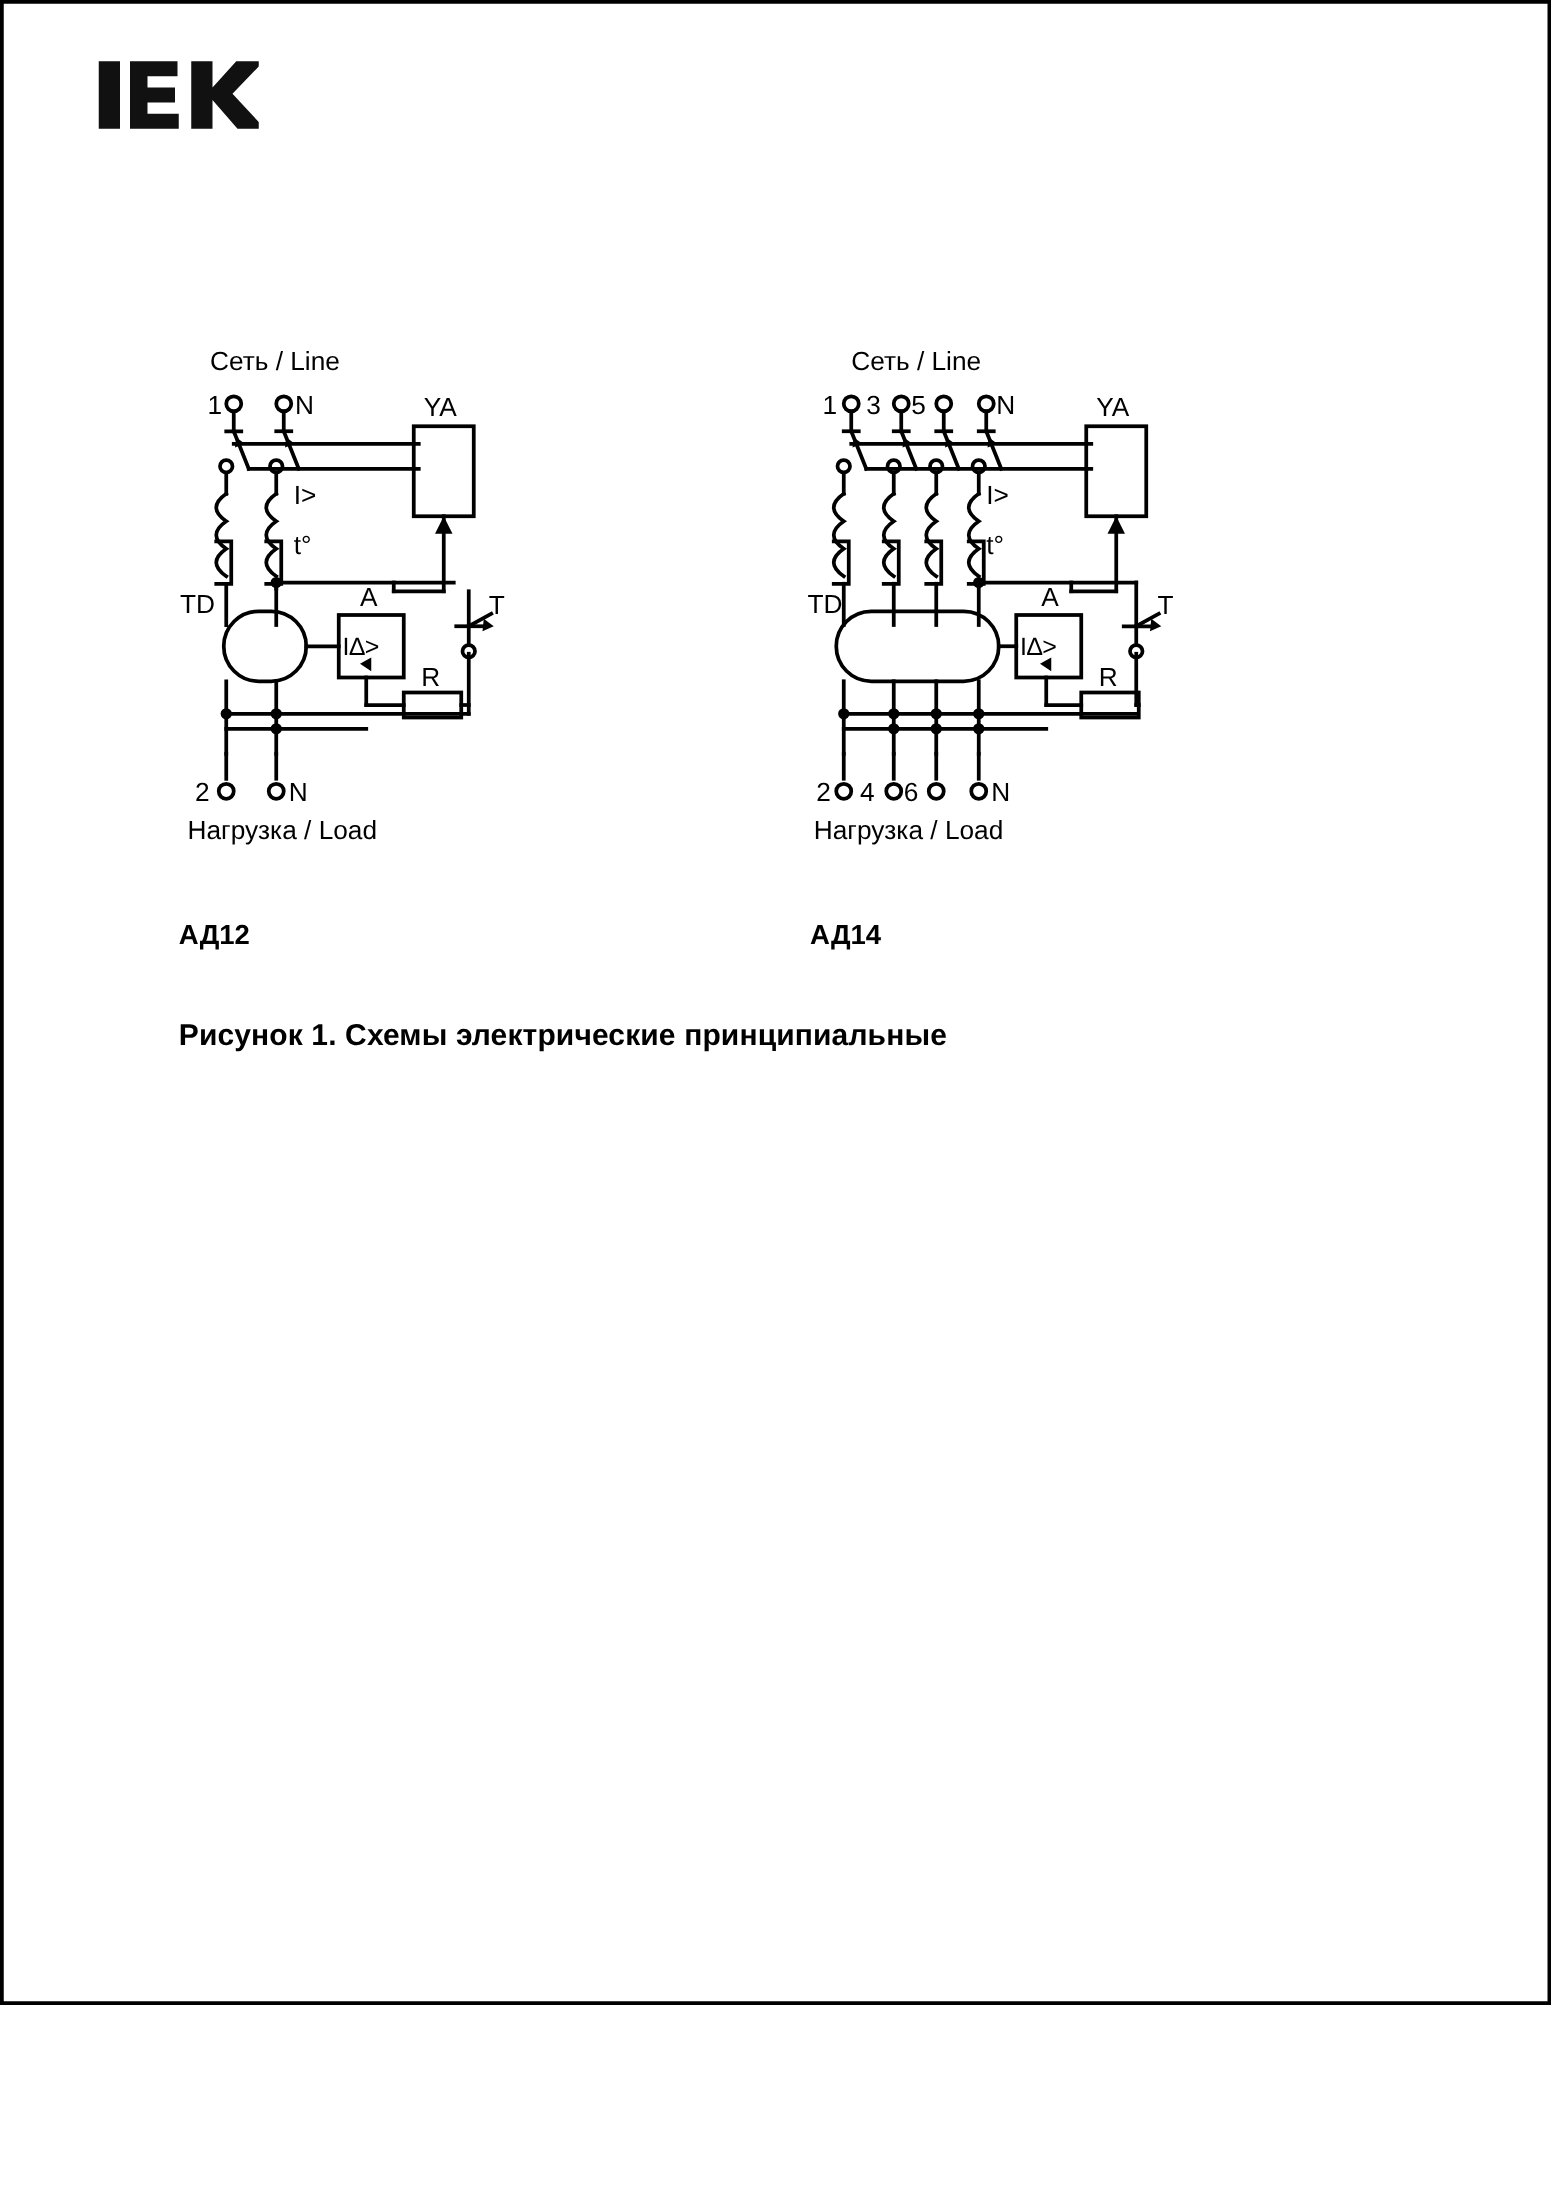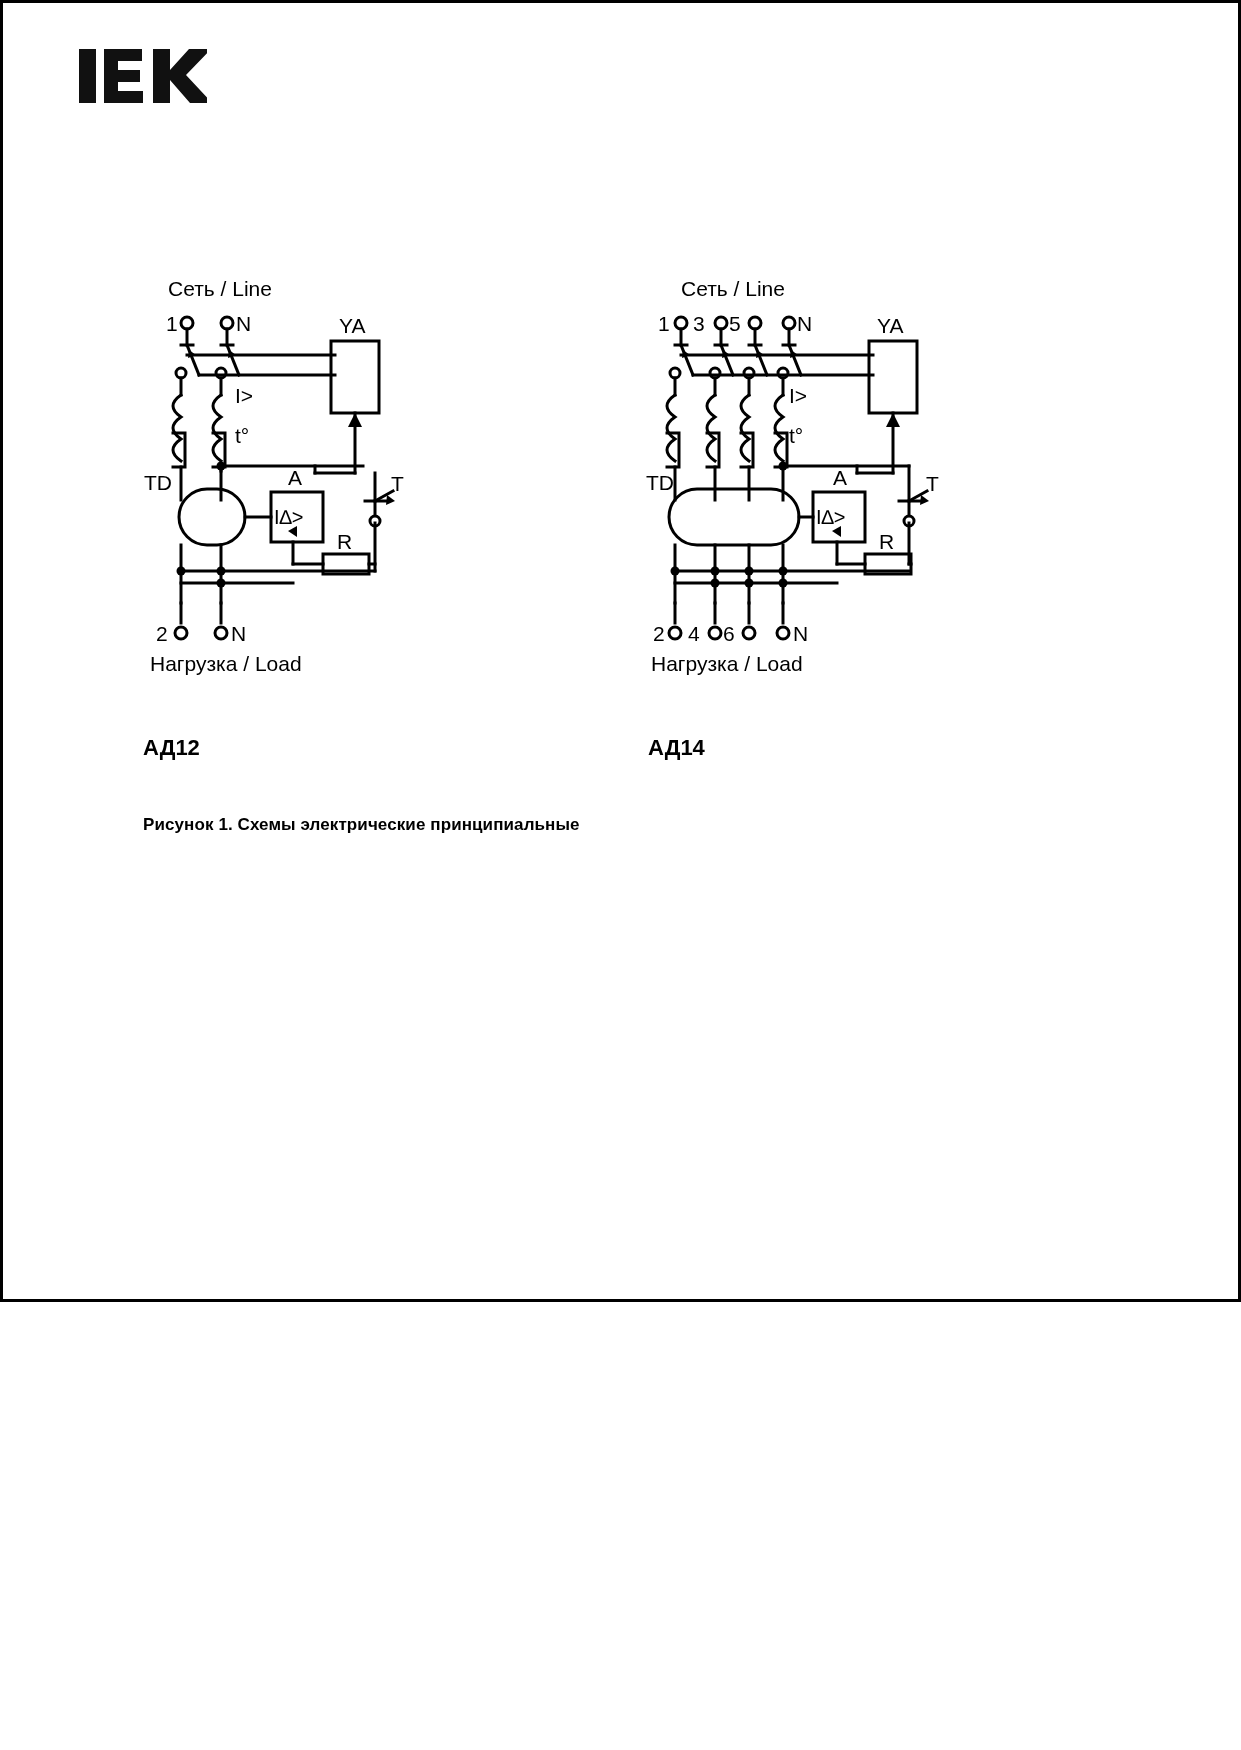--- a/index.html
+++ b/index.html
@@ -7,21 +7,21 @@
     padding: 0;
     background: #ffffff;
   }
   body {
     font-family: "Liberation Sans", sans-serif;
     color: #000000;
   }
   #page {
     position: relative;
     width: 1241px;
-    height: 1302px;
+    height: 1604px;
     background: #ffffff;
     box-sizing: border-box;
     border: 3px solid #000000;
     overflow: hidden;
   }
   .logo {
     position: absolute;
     left: 74px;
     top: 42px;
     width: 130px;
@@ -31,21 +31,21 @@
     position: absolute;
     left: 0;
     top: 0;
     width: 1241px;
     height: 1750px;
   }
   .caption {
     position: absolute;
     left: 140px;
     top: 812px;
-    font-size: 17px;
+    font-size: 24px;
     font-weight: bold;
     letter-spacing: 0.1px;
     white-space: nowrap;
   }
   svg text {
     font-family: "Liberation Sans", sans-serif;
     fill: #000000;
   }
 </style>
 </head>

